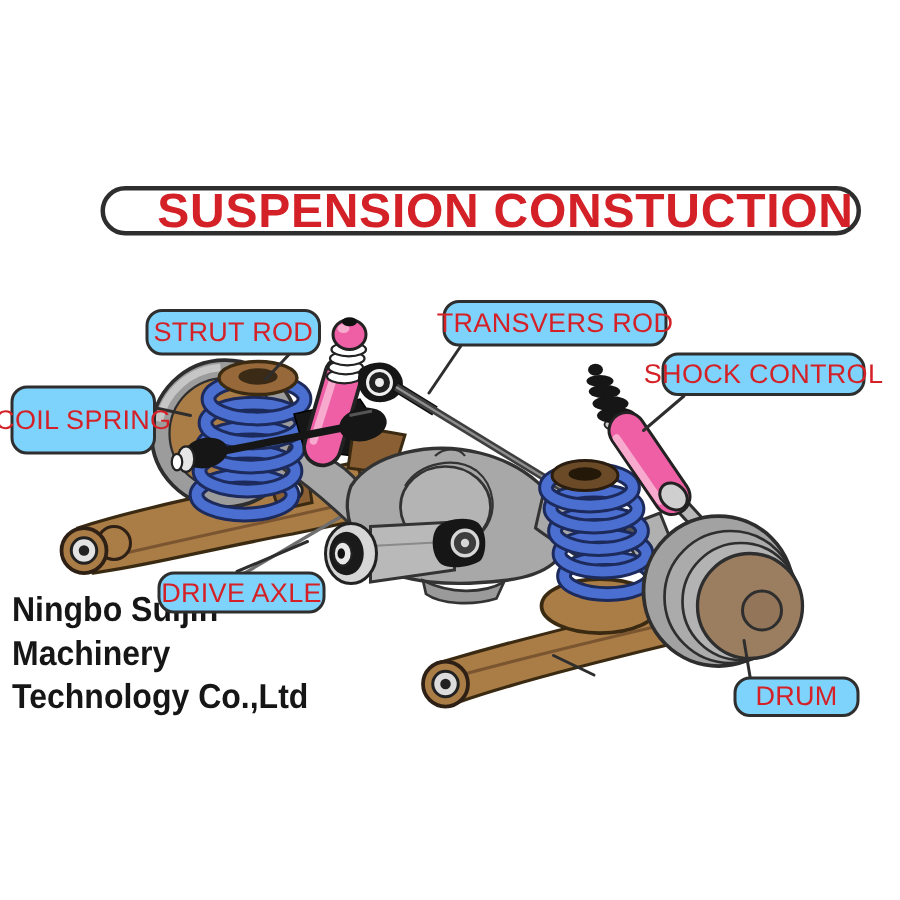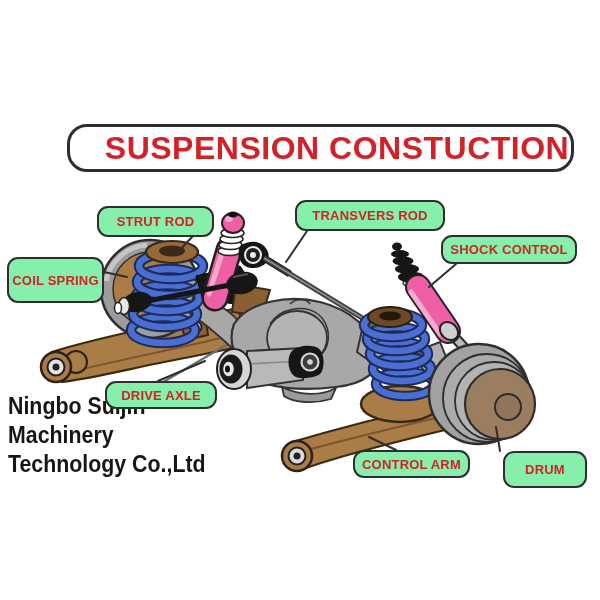--- a/index.html
+++ b/index.html
@@ -1,34 +1,34 @@
 <!DOCTYPE html>
 <html style="--c-label-red: #d42127; --c-outline-dark: #2e2e2e; --c-pink: #ee5fa5; --c-pink-light: #f8a9ce; --c-spring-blue: #4a6fd0; --c-spring-blue-dark: #1d2a5c; --c-arm-brown: #aa7c46; --c-seat-brown: #6b4a28; --c-metal-gray: #a8a8a8; --c-drum-tan: #9b7d60; --c-watermark-black: #161616; --c-background: #ffffff;"><head>
 <meta charset="utf-8">
 <style>
   html,body{margin:0;padding:0;width:600px;height:600px;background:#fff;}
   .stage{position:relative;width:600px;height:600px;background:var(--c-background,#fff);overflow:hidden;
          font-family:"Liberation Sans",sans-serif;}
   svg{position:absolute;left:0;top:0;}
-  .title-box{position:absolute;left:67px;top:124px;width:507px;height:48px;box-sizing:border-box;
+  .title-box{position:absolute;left:67px;top:124px;width:507px;height:33px;box-sizing:border-box;
              border:3px solid var(--c-outline-dark,#2e2e2e);border-radius:20px;background:#fff;
              display:flex;align-items:center;justify-content:center;
              color:var(--c-label-red,#d42127);font-weight:bold;font-size:32px;letter-spacing:.5px;padding-left:33px;}
-  .label{position:absolute;box-sizing:border-box;background:#86efac;
+  .label{position:absolute;box-sizing:border-box;background:#7dd3fc;
          border:2px solid var(--c-outline-dark,#2e2e2e);border-radius:11px;
          display:flex;align-items:center;justify-content:center;
-         color:var(--c-label-red,#d42127);font-weight:bold;font-size:13px;letter-spacing:.2px;
+         color:var(--c-label-red,#d42127);font-weight:normal;font-size:18px;letter-spacing:.2px;
          white-space:nowrap;z-index:3;}
   #lbl-strut{left:97px;top:206px;width:117px;height:31px;}
   #lbl-transvers{left:295px;top:200px;width:150px;height:31px;}
   #lbl-shock{left:441px;top:235px;width:136px;height:29px;}
   #lbl-coil{left:7px;top:257px;width:97px;height:46px;}
   #lbl-axle{left:105px;top:381px;width:112px;height:28px;}
   #lbl-control{left:353px;top:450px;width:117px;height:28px;}
-  #lbl-drum{left:503px;top:451px;width:84px;height:37px;}
+  #lbl-drum{left:489px;top:451px;width:84px;height:27px;}
   .watermark{position:absolute;left:8px;top:392px;z-index:2;
              color:var(--c-watermark-black,#161616);font-weight:bold;font-size:22px;line-height:27.5px;
              transform:scale(.97,1.05);transform-origin:left top;}
   .watermark span{display:block;}
   
   .f-pink{fill:var(--c-pink,#ee5fa5);} .s-pink{stroke:var(--c-pink,#ee5fa5);}
   .s-pinklt{stroke:var(--c-pink-light,#f8a9ce);}
   .coil-o{fill:none;stroke:var(--c-spring-blue-dark,#1d2a5c);stroke-width:10.5px;}
   .coil-i{fill:none;stroke:var(--c-spring-blue,#4a6fd0);stroke-width:6.5px;}
   .f-brown{fill:var(--c-arm-brown,#aa7c46);} .f-brown2{fill:#8a5f33;}
@@ -202,21 +202,20 @@
     </g>
   </svg>
 
   <div class="title-box">SUSPENSION CONSTUCTION</div>
 
   <div class="label" id="lbl-strut">STRUT ROD</div>
   <div class="label" id="lbl-transvers">TRANSVERS ROD</div>
   <div class="label" id="lbl-shock">SHOCK CONTROL</div>
   <div class="label" id="lbl-coil">COIL SPRING</div>
   <div class="label" id="lbl-axle">DRIVE AXLE</div>
-  <div class="label" id="lbl-control">CONTROL ARM</div>
   <div class="label" id="lbl-drum">DRUM</div>
 
   <div class="watermark">
     <span>Ningbo Suijin</span>
     <span>Machinery</span>
     <span>Technology Co.,Ltd</span>
   </div>
 
 </div>
 

